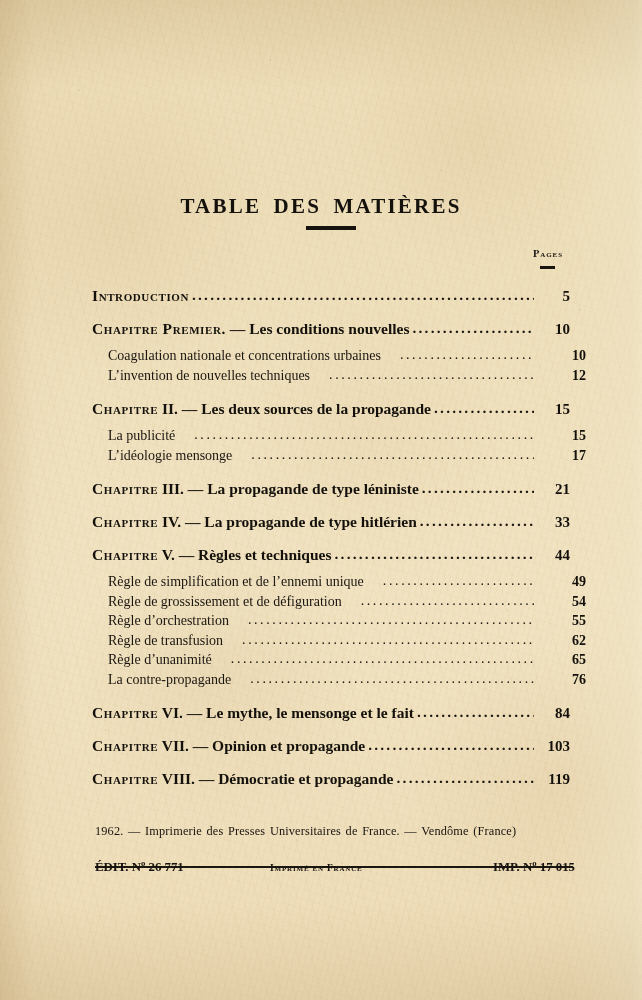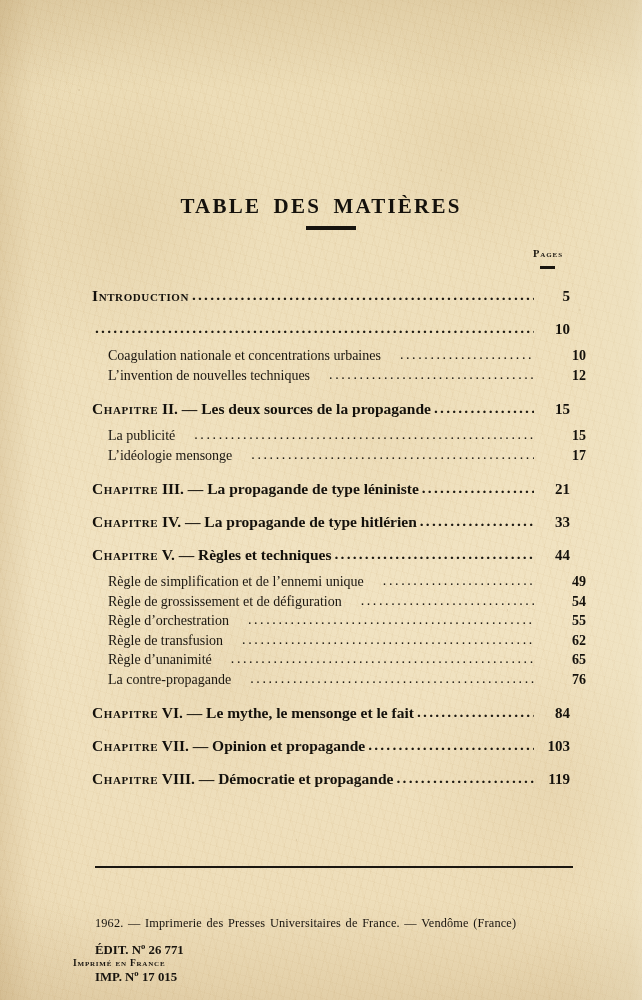--- a/index.html
+++ b/index.html
@@ -171,39 +171,38 @@
   #colophon-rule {
     position: absolute;
     top: 866px;
     left: 95px;
     width: 478px;
     height: 1.6px;
     background: #1a1610;
   }
   #colophon {
     position: absolute;
-    top: 916px;
+    top: 824px;
     left: 95px;
     width: 480px;
     color: #17130e;
   }
   #colophon-line1 {
     font-size: 12.3px;
     letter-spacing: .15px;
     word-spacing: 1.4px;
     white-space: nowrap;
   }
   #colophon-line2 {
     display: flex;
     justify-content: space-between;
     align-items: baseline;
-    margin-top: 10px;
+    margin-top: 19px;
     font-size: 12.8px;
     font-weight: 600;
-    flex-direction: column;
   }
   #colophon-center {
     font-size: 9.5px;
     font-variant: small-caps;
     letter-spacing: .8px;
     font-weight: 600;
     transform: translateX(-22px);
   }
   sup { font-size: .68em; vertical-align: super; }
 </style>
@@ -221,20 +220,21 @@
   <div id="pages-head-rule"></div>
 
   <div id="toc">
       <div class="row chapter">
         <span class="label"><span class="sc">Introduction</span></span>
         <span class="leader">......................................................................................................</span>
         <span class="pagenum">5</span>
       </div>
       <div class="gap-md"></div>
       <div class="row chapter">
+        <span class="label"><span class="sc">Chapitre Premier.</span><span> — Les conditions nouvelles</span></span>
         <span class="leader">......................................................................................................</span>
         <span class="pagenum">10</span>
       </div>
       <div class="gap-sm"></div>
       <div class="row sub">
         <span class="label"><span>Coagulation nationale et concentrations urbaines</span></span>
         <span class="leader">......................................................................................................</span>
         <span class="pagenum">10</span>
       </div>
       <div class="row sub">

